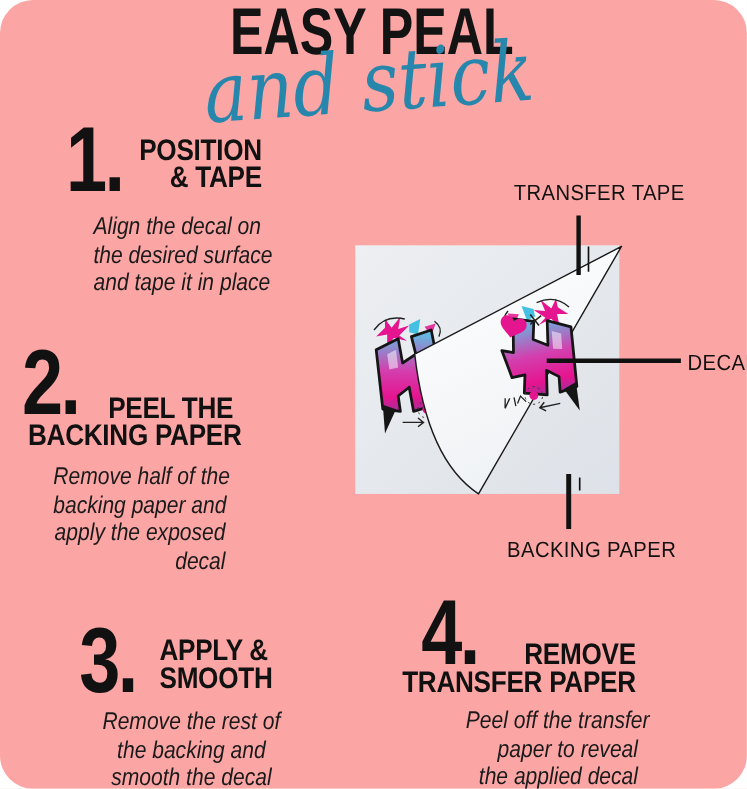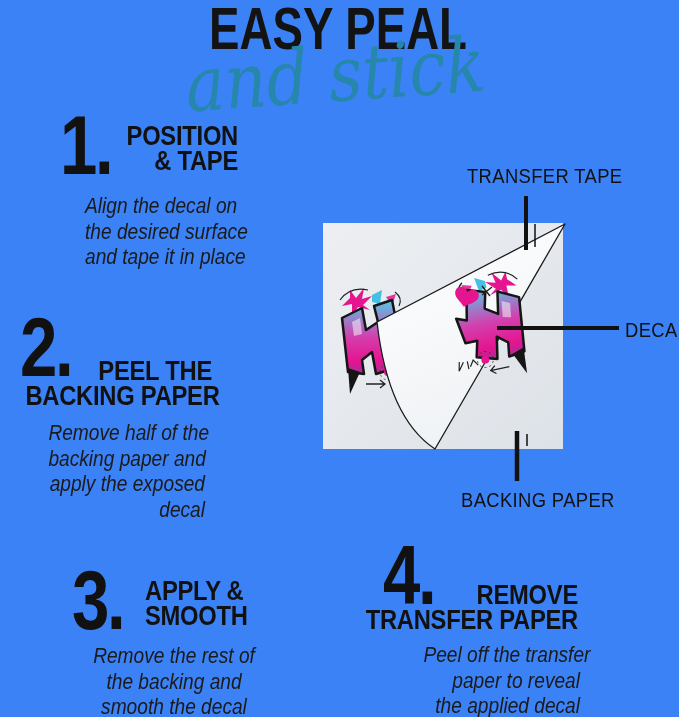--- a/index.html
+++ b/index.html
@@ -1,19 +1,19 @@
 <!DOCTYPE html>
 <html><head>
 <meta charset="utf-8">
 <style>
   * { margin:0; padding:0; box-sizing:border-box; }
   html,body { background:#ffffff; }
   .page {
-    position:relative; width:679px; height:717px; background:#3b82f6;
-    font-family:"Liberation Sans", sans-serif; overflow:hidden; color:#131313;
+    position:relative; width:679px; height:717px; background:#fca5a5;
+    font-family:"Liberation Sans", sans-serif; overflow:hidden; color:#131313;border-radius:30px;
   }
   
   .title-svg { position:absolute; left:0; top:0; }
   .title-main-text { font-family:"Liberation Sans", sans-serif; font-weight:700; fill:#131313; }
   .title-script-text { font-family:"DejaVu Serif", serif; font-style:italic; }
   
   .step-num {
     position:absolute; font-weight:700; font-size:84px; line-height:84px;
     letter-spacing:-3px; color:#111; transform:scaleX(0.8); transform-origin:left top;
     white-space:nowrap;

